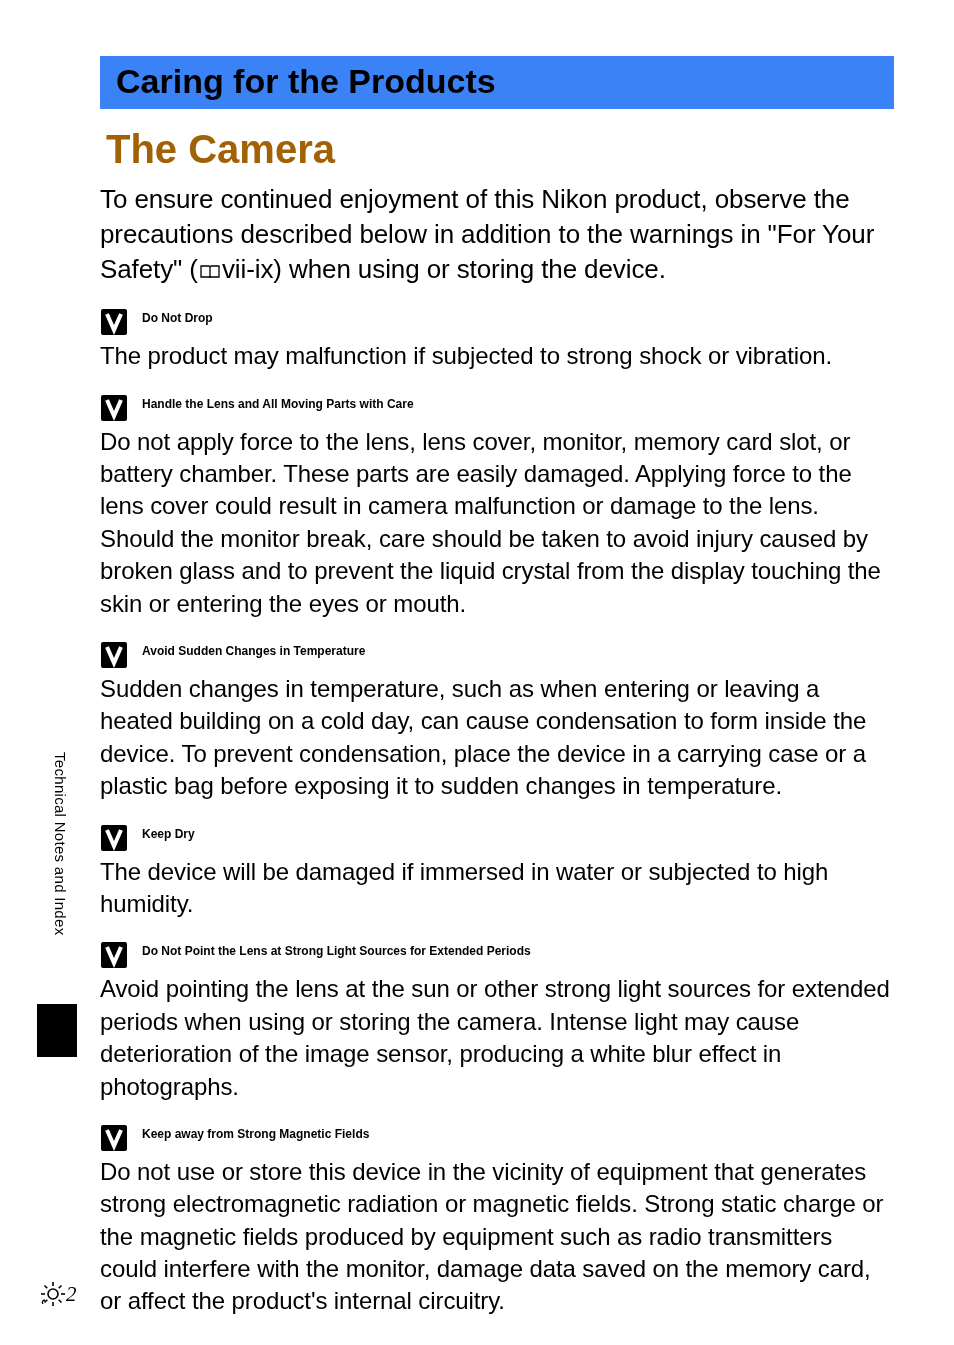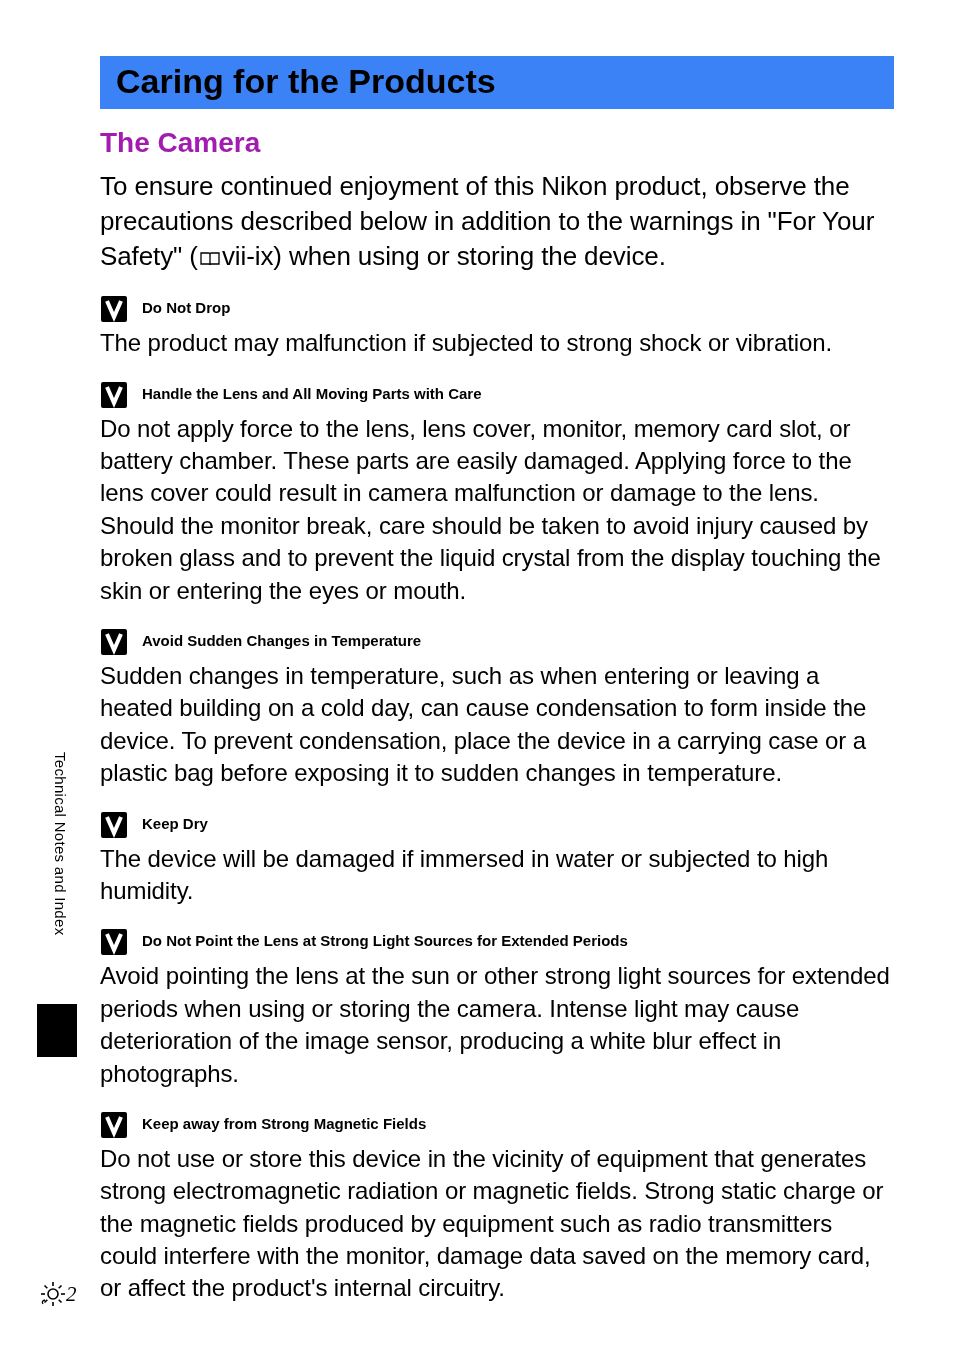--- a/index.html
+++ b/index.html
@@ -25,24 +25,24 @@
       padding: 6px 16px 8px 16px;
       margin-bottom: 18px;
       margin-left: 2px;
     }
     .main-heading {
       font-size: 34px;
       font-weight: 700;
       color: #000;
     }
     .sub-heading {
-      font-size: 28px;
+      font-size: 40px;
       font-weight: 700;
-      color: #a21caf;
-      margin-left: 2px;
+      color: #a16207;
+      margin-left: 8px;
       margin-bottom: 10px;
     }
     .intro-para {
       font-size: 26px;
       line-height: 1.35;
       font-weight: 300;
       margin-left: 2px;
       margin-bottom: 20px;
       letter-spacing: -0.1px;
     }
@@ -62,21 +62,21 @@
       position: relative;
       margin-right: 14px;
       margin-top: 1px;
     }
     .warn-icon svg {
       width: 28px;
       height: 28px;
       display: block;
     }
     .section-title {
-      font-size: 15px;
+      font-size: 12px;
       font-weight: 700;
       line-height: 1.3;
       padding-top: 4px;
     }
     .section-body {
       font-size: 24px;
       line-height: 1.35;
       font-weight: 300;
       letter-spacing: -0.1px;
     }

